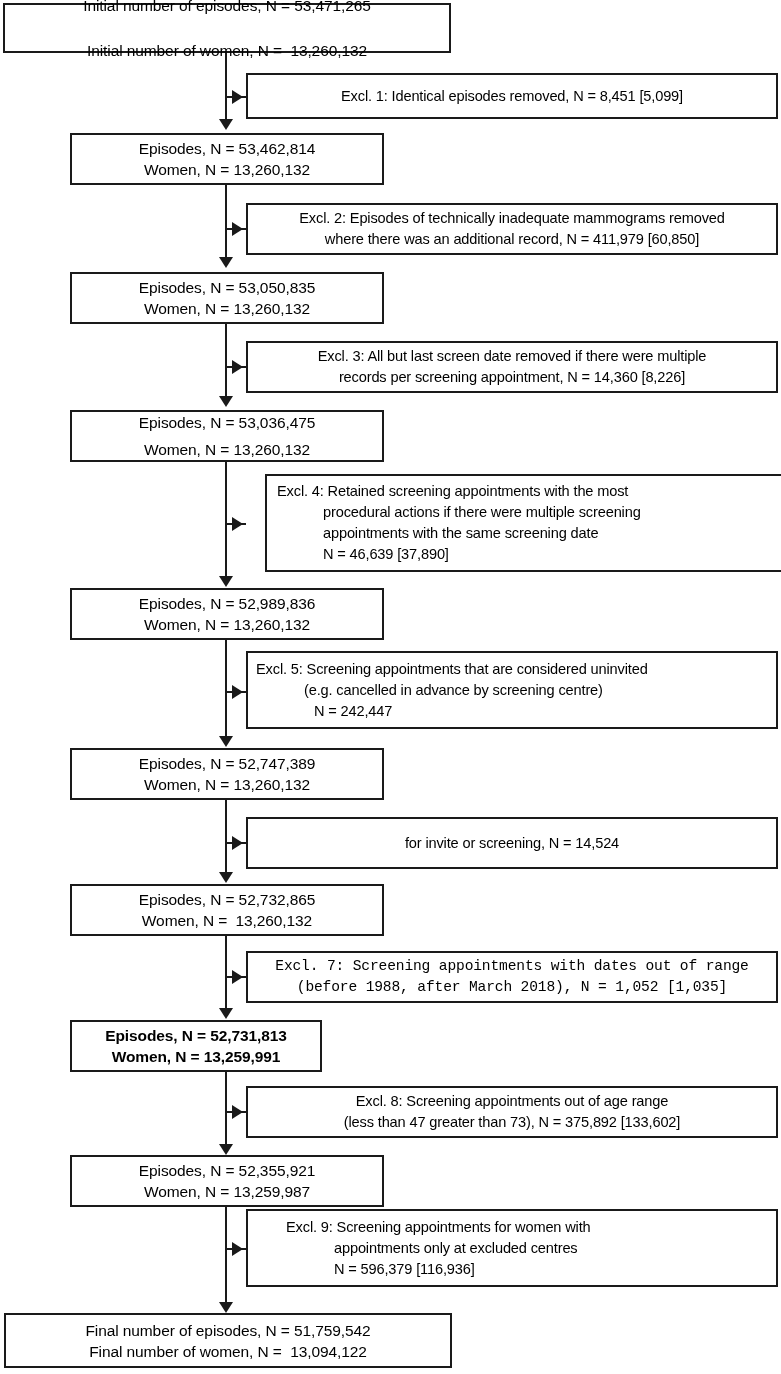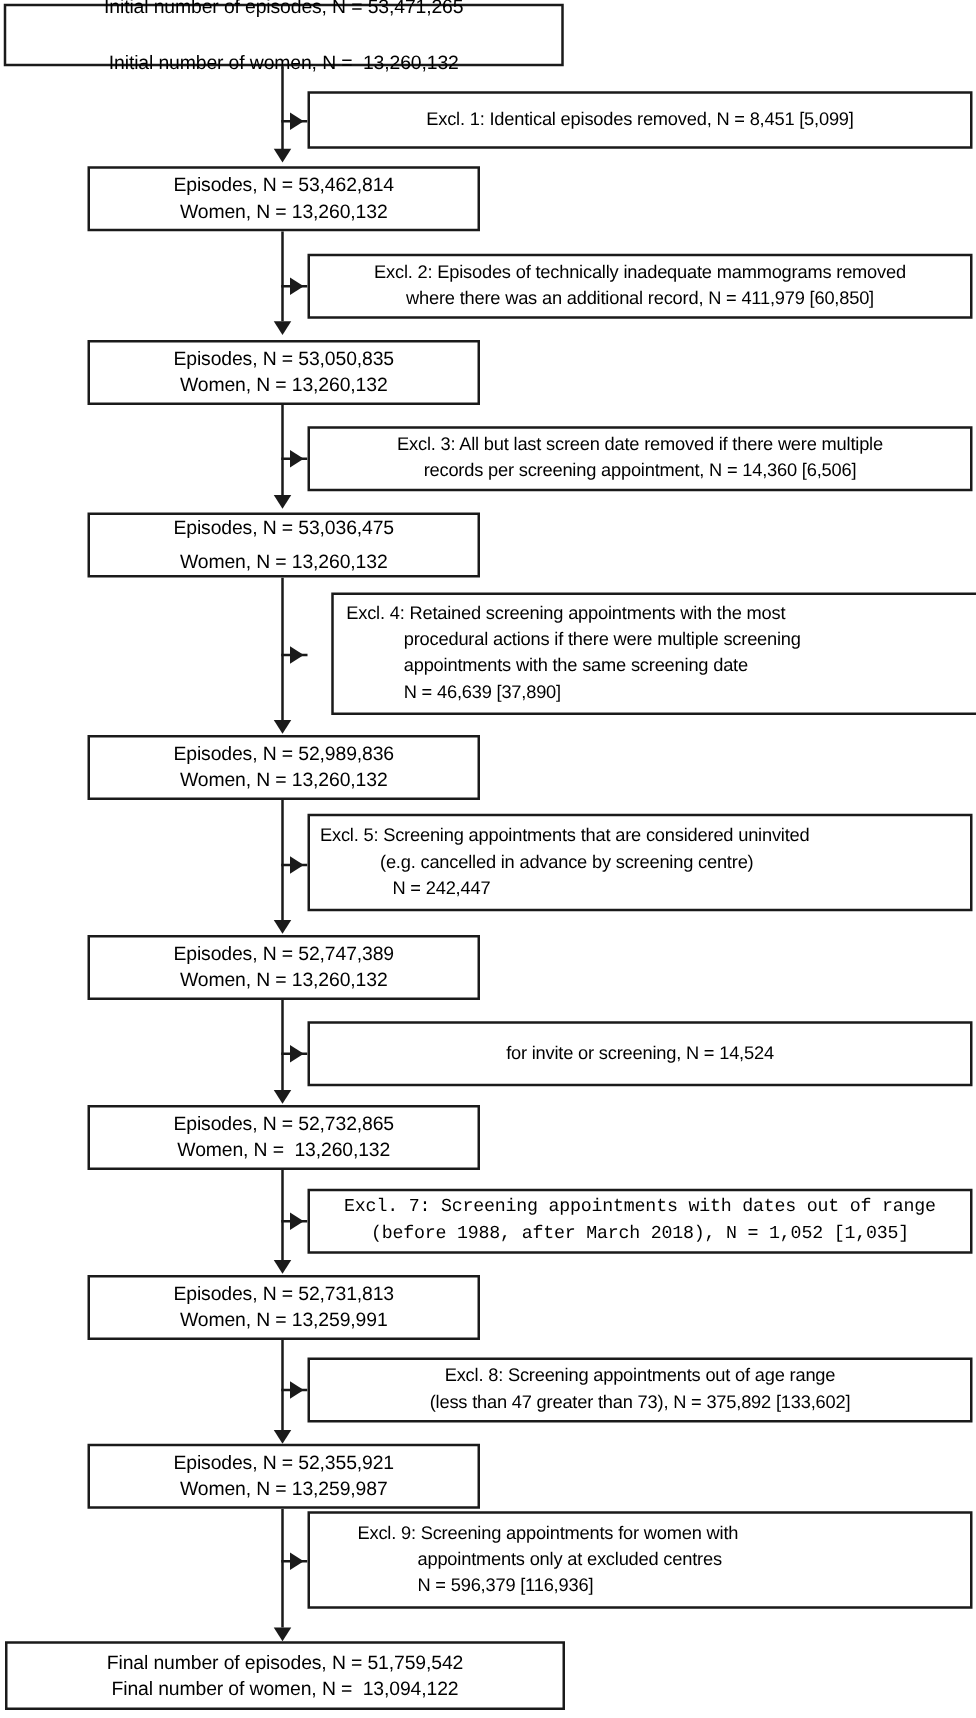--- a/index.html
+++ b/index.html
@@ -171,21 +171,21 @@
   </div>
 
   <div class="node main-node" style="left:70px; top:272px; width:314px; height:52px;">
     <div class="line">Episodes, N = 53,050,835</div>
     <div class="line">Women, N = 13,260,132</div>
   </div>
 
   <div class="node excl-node" style="left:246px; top:341px; width:532px; height:52px;">
     <div class="lines-wrap center">
       <div class="line">Excl. 3: All but last screen date removed if there were multiple</div>
-      <div class="line">records per screening appointment, N = 14,360 [6,506]</div>
+      <div class="line">records per screening appointment, N = 14,360 [8,226]</div>
     </div>
   </div>
 
   <div class="node main-node" style="left:70px; top:410px; width:314px; height:52px;justify-content:space-between;">
     <div class="line">Episodes, N = 53,036,475</div>
     <div class="line">Women, N = 13,260,132</div>
   </div>
 
   <div class="node excl-node" style="left:246px; top:474px; width:532px; height:98px;margin-left:19px;">
     <div class="lines-wrap hang" style="padding-left:56px;">
@@ -225,21 +225,21 @@
     <div class="line">Women, N =  13,260,132</div>
   </div>
 
   <div class="node excl-node" style="left:246px; top:951px; width:532px; height:52px;font-family:Liberation Mono, monospace;">
     <div class="lines-wrap center">
       <div class="line">Excl. 7: Screening appointments with dates out of range</div>
       <div class="line">(before 1988, after March 2018), N = 1,052 [1,035]</div>
     </div>
   </div>
 
-  <div class="node main-node" style="left:70px; top:1020px; width:314px; height:52px;">
+  <div class="node main-node" style="left:70px; top:1020px; width:252px; height:52px;font-weight:bold;">
     <div class="line">Episodes, N = 52,731,813</div>
     <div class="line">Women, N = 13,259,991</div>
   </div>
 
   <div class="node excl-node" style="left:246px; top:1086px; width:532px; height:52px;">
     <div class="lines-wrap center">
       <div class="line">Excl. 8: Screening appointments out of age range</div>
       <div class="line">(less than 47 greater than 73), N = 375,892 [133,602]</div>
     </div>
   </div>

